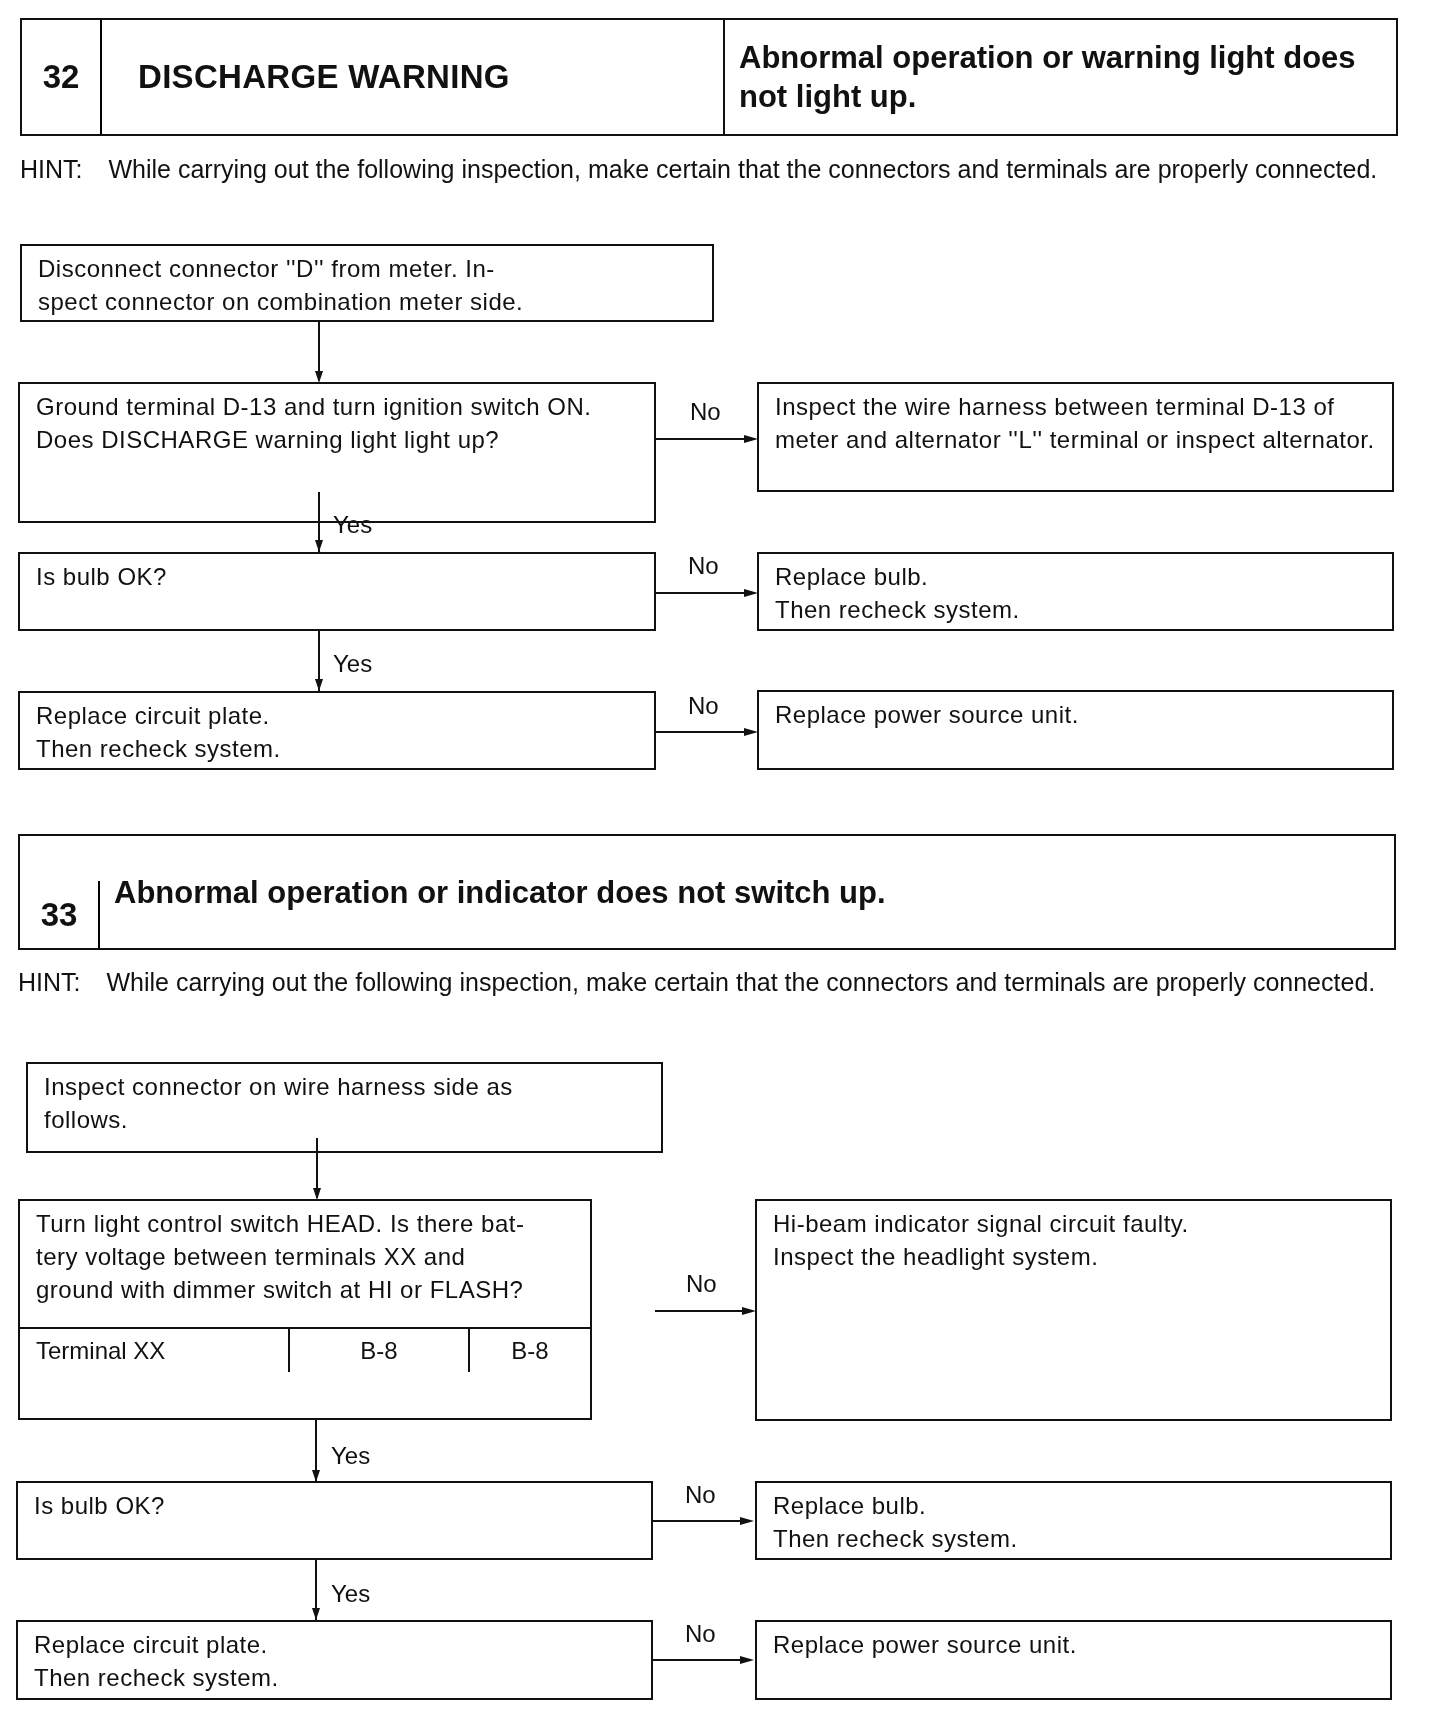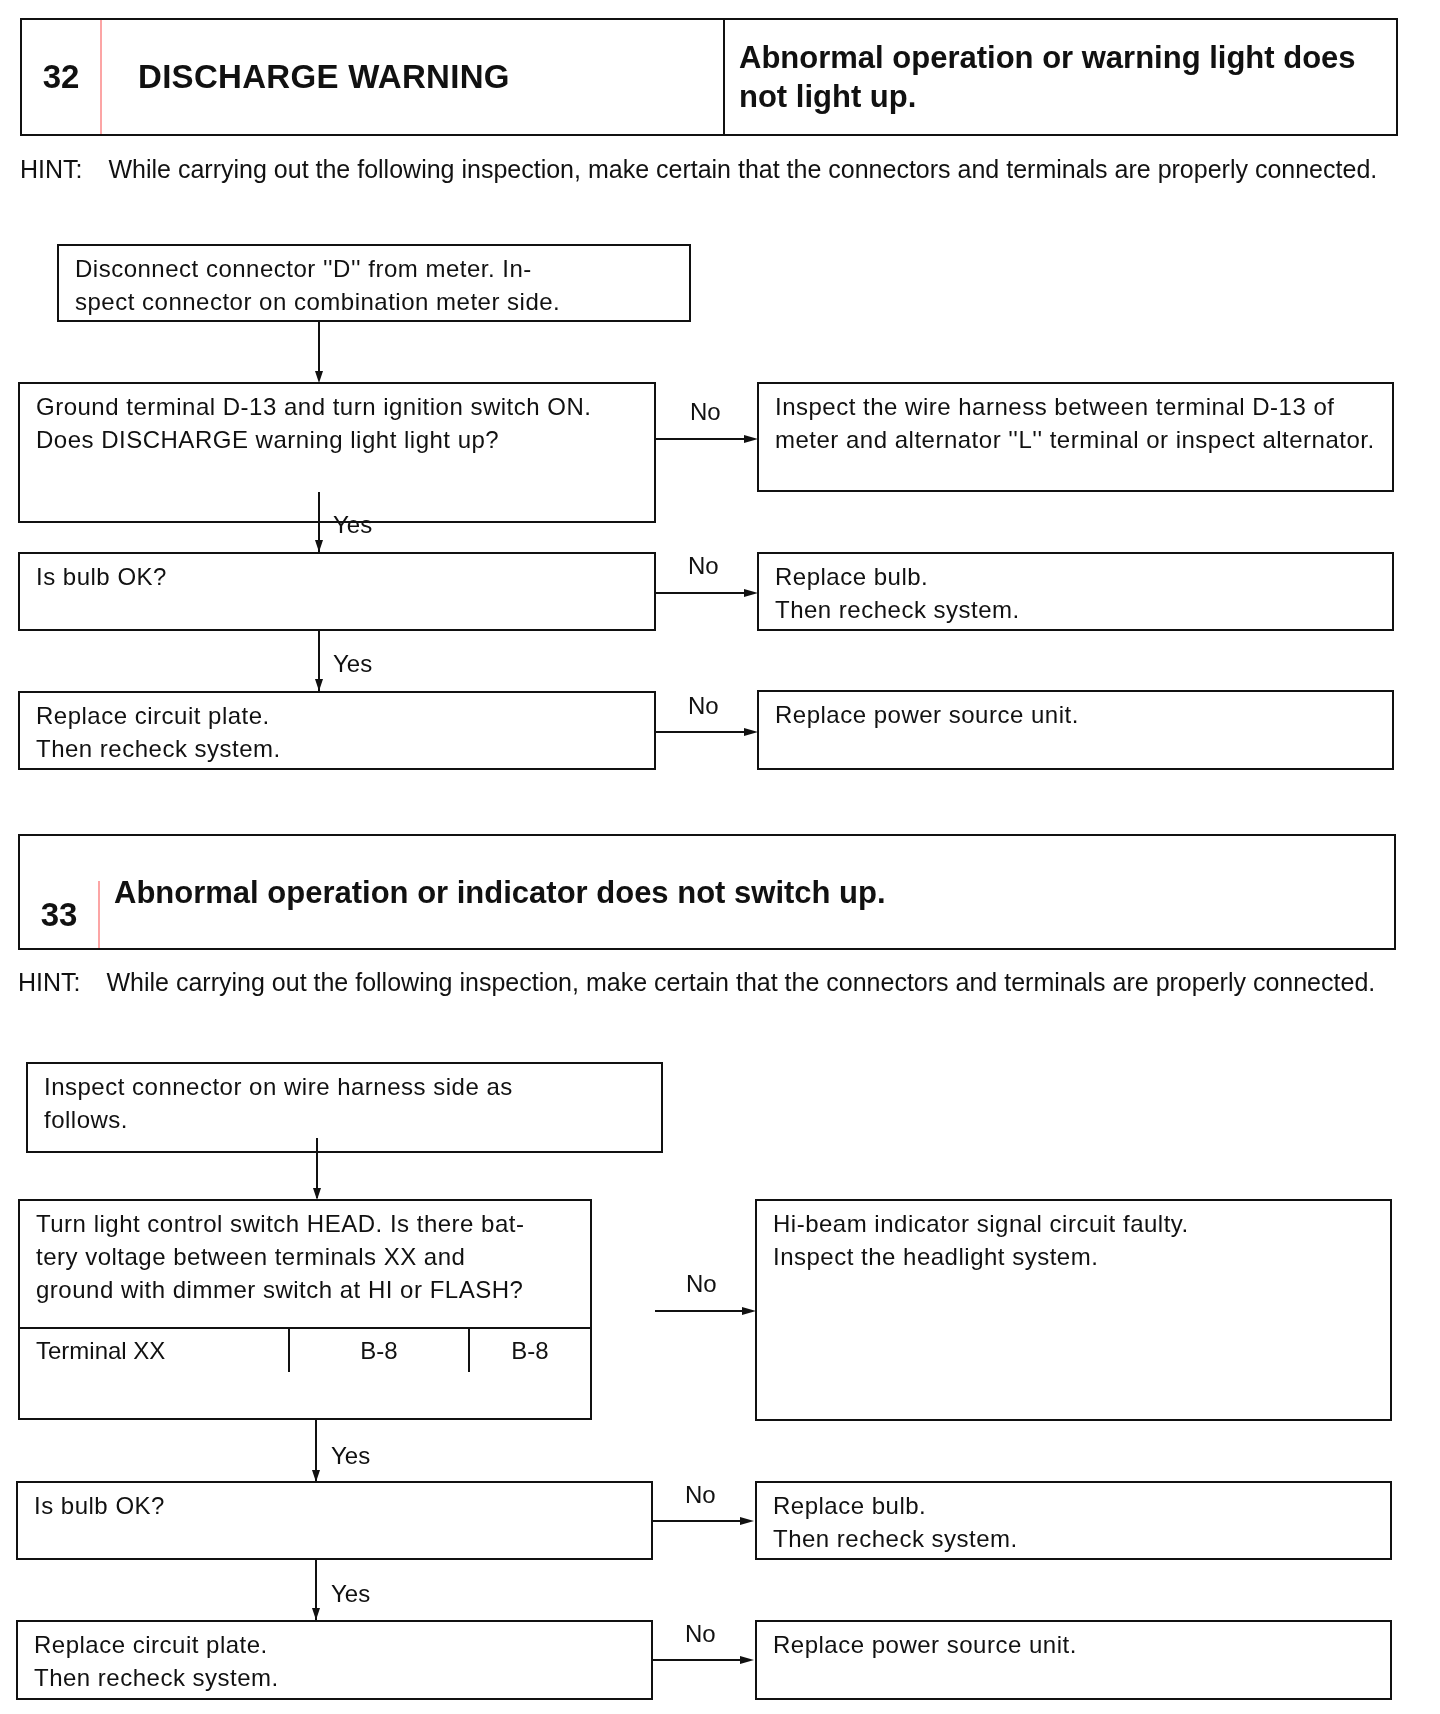--- a/index.html
+++ b/index.html
@@ -17,21 +17,21 @@
     }
 
     
     .hdr {
       position: absolute;
       border: 2.5px solid #111;
       display: flex;
       box-sizing: border-box;
     }
     .hdr .num {
-      border-right: 2px solid #fca5a5;
+      border-right: 2px solid #000000;
       display: flex; align-items: center; justify-content: center;
       font-weight: bold; font-size: 33px;
     }
     .hdr .title {
       border-right: 2px solid #111;
       display: flex; align-items: center;
       padding-left: 16px;
       font-weight: bold; font-size: 33px;
       letter-spacing: 0.3px;
     }
@@ -128,21 +128,21 @@
 <div class="hdr" style="left:20px; top:18px; width:1378px; height:118px;">
   <div class="num" style="width:78px;">32</div>
   <div class="title" style="width:585px;padding-left:36px;">DISCHARGE WARNING</div>
   <div class="symptom">Abnormal operation or warning light does not light up.</div>
 </div>
 
 <div class="hint" style="left:20px; top:153px;">
   <span class="label">HINT:</span><span>While carrying out the following inspection, make certain that the connectors and terminals are properly connected.</span>
 </div>
 
-<div class="box" style="left:20px; top:244px; width:634px; height:78px;margin-left:37px;">Disconnect connector ''D'' from meter. In-
+<div class="box" style="left:20px; top:244px; width:694px; height:78px;">Disconnect connector ''D'' from meter. In-
 spect connector on combination meter side.</div>
 <div class="vline" style="left:318px; top:322px; height:58px;"></div>
 <div class="arrow-down" style="left:315px; top:371px;"></div>
 
 <div class="box" style="left:18px; top:382px; width:638px; height:141px;">Ground terminal D-13 and turn ignition switch ON.
 Does DISCHARGE warning light light up?</div>
 <div class="hline" style="left:656px; top:438px; height:2px; width:94px;"></div>
 <div class="arrow-right" style="left:744px; top:435px;"></div>
 <div class="lbl" style="left:690px; top:398px;">No</div>
 <div class="box" style="left:757px; top:382px; width:637px; height:110px;">Inspect the wire harness between terminal D-13 of meter and alternator ''L'' terminal or inspect alternator.</div>

